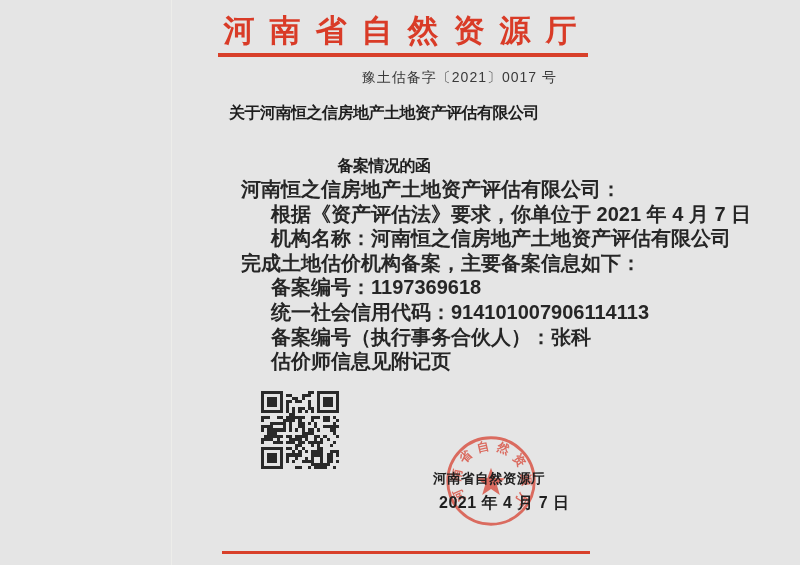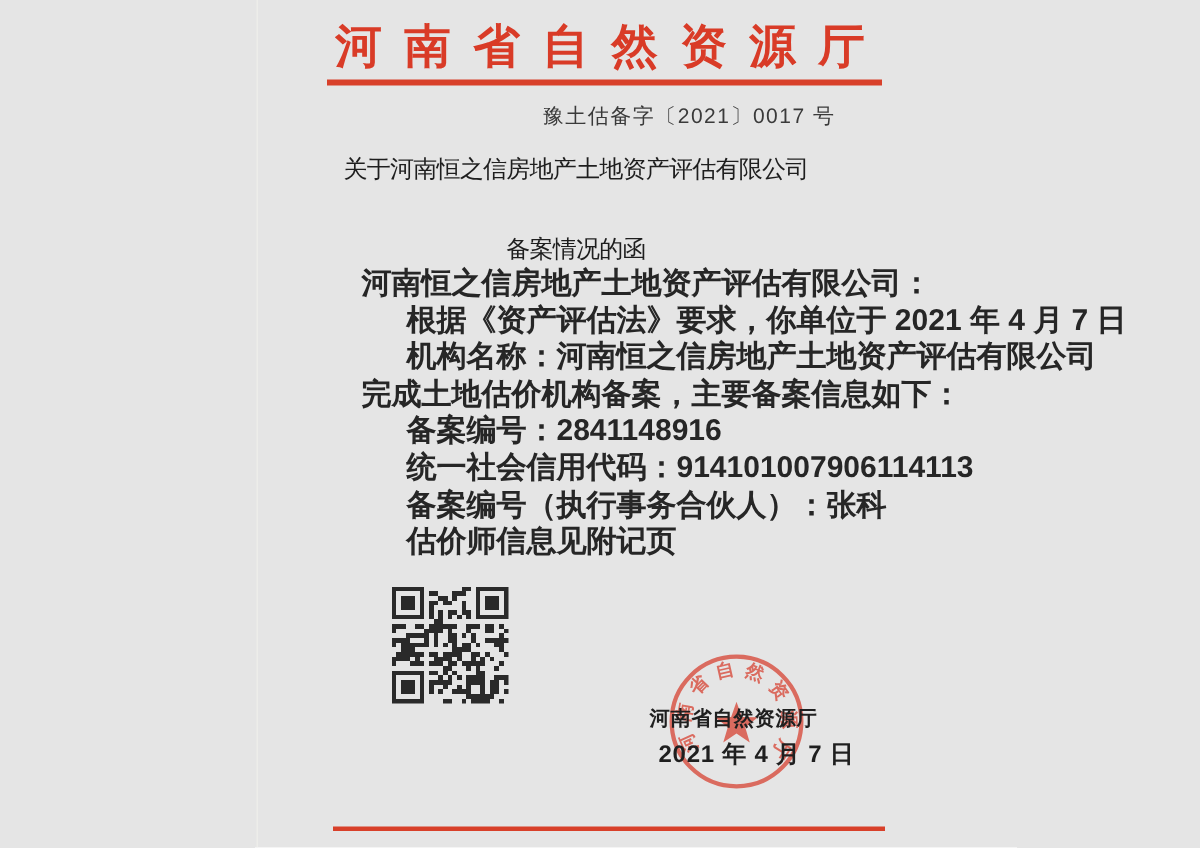--- a/index.html
+++ b/index.html
@@ -17,21 +17,21 @@
   .rule{position:absolute;background:#d8402a;}
   .rule-top{left:218px;top:53px;width:370px;height:3.5px;}
   .rule-bottom{left:222px;top:551px;width:368px;height:2.5px;}
   .doc-number{
     position:absolute;top:69px;right:243px;
     font-family:Liberation Sans, sans-serif;
     font-size:14px;color:#3a3a3a;letter-spacing:1px;white-space:nowrap;
   }
   .title{
     position:absolute;left:0;width:768px;text-align:center;
-    font-weight:400;font-size:16px;letter-spacing:-0.5px;color:#1e1e1e;
+    font-weight:700;font-size:16px;letter-spacing:-0.5px;color:#1e1e1e;
     white-space:nowrap;
   }
   .title-1{top:103px;}
   .title-2{top:141px;margin-top:15px;}
   .body-block{
     position:absolute;left:241px;top:177px;width:324px;
     font-size:20px;font-weight:600;line-height:24.6px;color:#262626;
     white-space:nowrap;
   }
   .body-line{height:24.6px;}
@@ -61,21 +61,21 @@
   <div class="doc-number">豫土估备字〔2021〕0017 号</div>
 
   <div class="title title-1">关于河南恒之信房地产土地资产评估有限公司</div>
   <div class="title title-2">备案情况的函</div>
 
   <div class="body-block">
     <div class="body-line">河南恒之信房地产土地资产评估有限公司：</div>
     <div class="body-line indent">根据《资产评估法》要求，你单位于 2021 年 4 月 7 日</div>
     <div class="body-line indent">机构名称：河南恒之信房地产土地资产评估有限公司</div>
     <div class="body-line">完成土地估价机构备案，主要备案信息如下：</div>
-    <div class="body-line indent">备案编号：2841148916</div>
+    <div class="body-line indent">备案编号：1197369618</div>
     <div class="body-line indent">统一社会信用代码：914101007906114113</div>
     <div class="body-line indent">备案编号（执行事务合伙人）：张科</div>
     <div class="body-line indent">估价师信息见附记页</div>
   </div>
 
   <svg class="qr" id="qr-svg" viewBox="0 0 25 25" shape-rendering="crispEdges">
       <rect x="0" y="0" width="1" height="1" fill="#2a2a2a"></rect>
       <rect x="1" y="0" width="1" height="1" fill="#2a2a2a"></rect>
       <rect x="2" y="0" width="1" height="1" fill="#2a2a2a"></rect>
       <rect x="3" y="0" width="1" height="1" fill="#2a2a2a"></rect>

